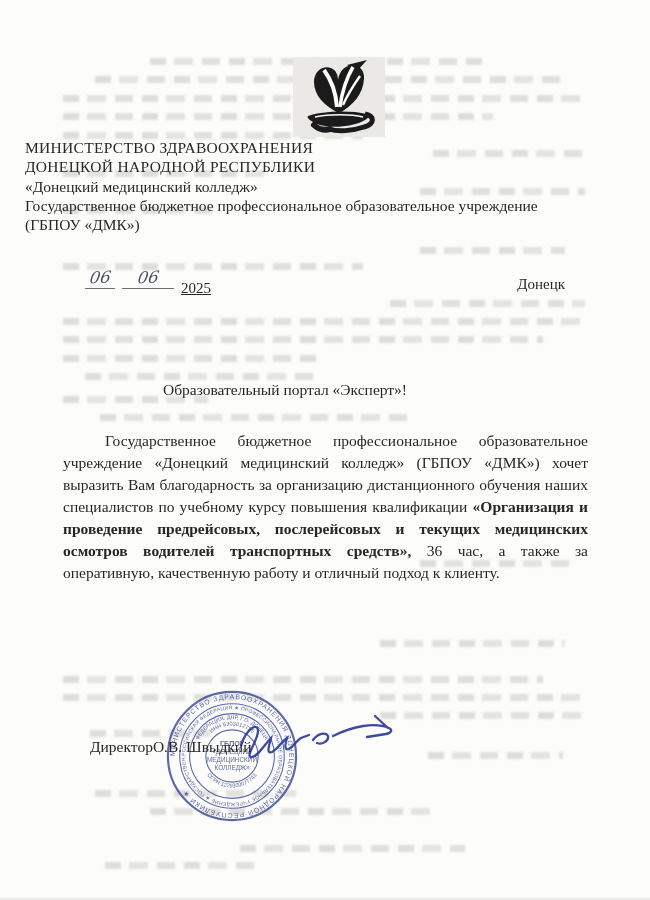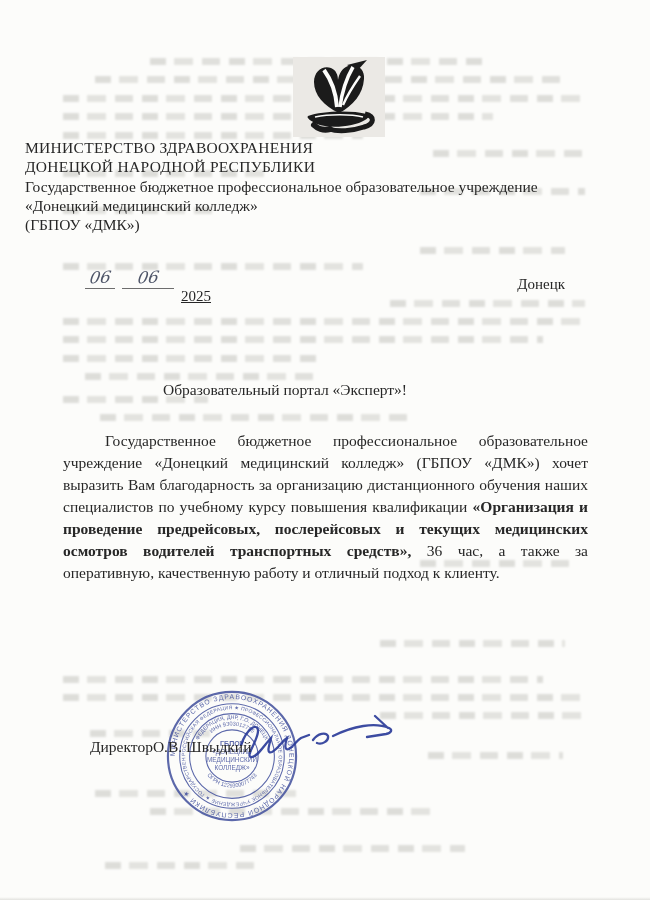--- a/index.html
+++ b/index.html
@@ -29,21 +29,21 @@
     font-size:15.5px;letter-spacing:.6px;
   }
   .dateline{position:absolute;left:85px;top:268px;width:480px;height:26px;font-size:15px;}
   .slot{display:inline-block;border-bottom:1.4px solid #6d6d6d;text-align:center;height:20px;vertical-align:bottom;}
   .slot1{width:30px;}
   .slot2{width:52px;margin-left:7px;margin-right:7px;}
   .hand{
     font-family:"DejaVu Serif",serif;font-style:italic;font-size:16.5px;
     color:#4e5568;display:inline-block;transform:skewX(-12deg) rotate(-3deg);
   }
-  .year{position:relative;top:16px;text-decoration:underline;}
+  .year{position:relative;top:8px;text-decoration:underline;}
   .city{position:absolute;right:0;top:8px;}
   .salutation{position:absolute;left:0;top:381px;width:570px;text-align:center;font-size:15.5px;}
   .bodytext{
     position:absolute;left:63px;top:430px;width:525px;
     font-size:15.5px;line-height:22px;text-align:justify;
   }
   .bodytext p{margin:0;text-indent:42px;}
   .sigrow{
     position:absolute;left:90px;top:738px;width:470px;
     display:flex;font-size:15.5px;
@@ -99,22 +99,22 @@
       <path d="M15 59 C28 54 58 53 74 57 C77 58 76 61 72 63 C61 70 36 72 24 67 C18 64 13 61 15 59 Z" fill="#1b1b1b"></path>
       <path d="M72 57 C82 59 82 67 71 70 C59 74 45 75 36 72" stroke="#1b1b1b" stroke-width="5" fill="none"></path>
       <path d="M37 72 C30 74 24 71 21 68" stroke="#1b1b1b" stroke-width="6" fill="none" stroke-linecap="round"></path>
       <path d="M22 60 C36 57 58 57 70 60" stroke="#fcfcfa" stroke-width="1.6" fill="none"></path>
     </svg>
   </div>
 
   <div class="header">
     <div class="caps">МИНИСТЕРСТВО ЗДРАВООХРАНЕНИЯ</div>
     <div class="caps">ДОНЕЦКОЙ НАРОДНОЙ РЕСПУБЛИКИ</div>
+    <div>«Донецкий медицинский колледж»</div>
     <div>Государственное бюджетное профессиональное образовательное учреждение</div>
-    <div>«Донецкий медицинский колледж»</div>
     <div>(ГБПОУ «ДМК»)</div>
   </div>
 
 
   <div class="dateline">
     <span class="slot slot1"><span class="hand">06</span></span><span class="slot slot2"><span class="hand">06</span></span><span class="year">2025</span>
     <span class="city">Донецк</span>
   </div>
 
   <div class="salutation">Образовательный портал «Эксперт»!</div>

